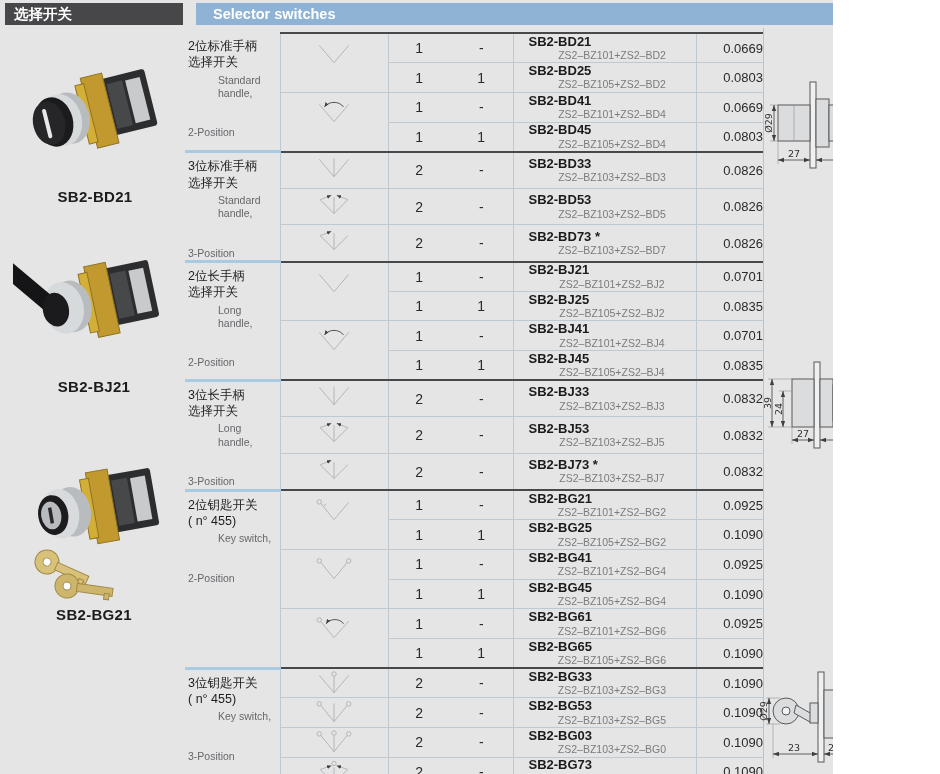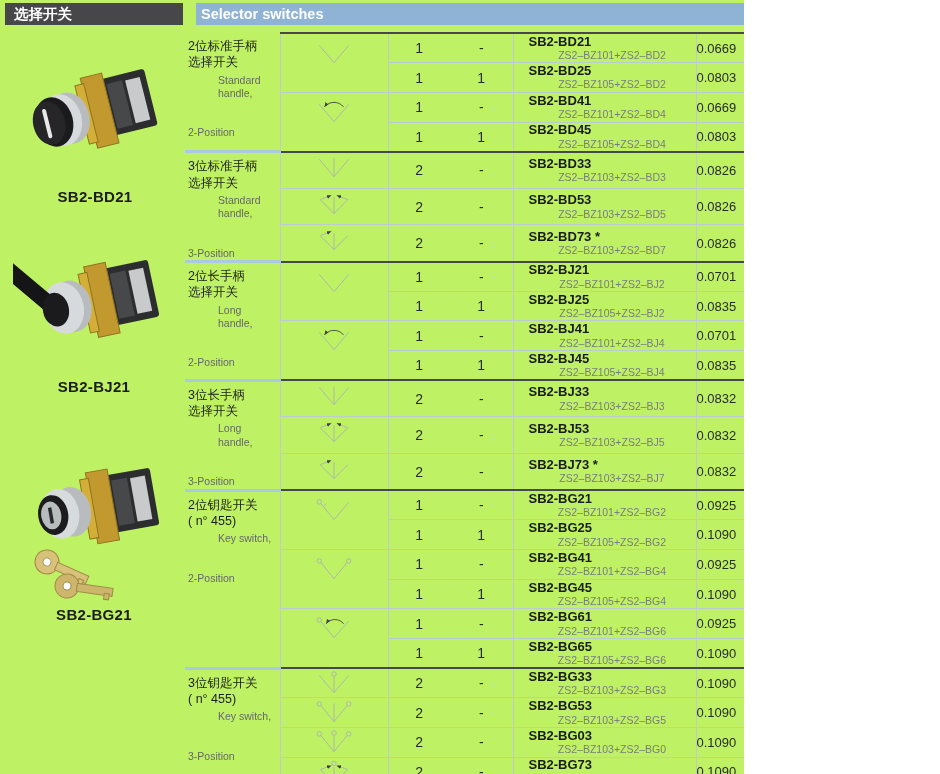--- a/index.html
+++ b/index.html
@@ -1,22 +1,22 @@
 <!DOCTYPE html>
 <html style="--hdr-dark: #47474a; --hdr-blue: #8eb3d5;"><head>
 <meta charset="utf-8">
 <style>
   html,body{margin:0;padding:0;background:#fff;}
-  .page{position:relative;width:744px;height:774px;background:#bef264;overflow:hidden;
+  .page{position:relative;width:833px;height:774px;background:#e5e5e5;overflow:hidden;
         font-family:"Liberation Sans","DejaVu Sans",sans-serif;color:#222;}
   
   .hdr-dark{position:absolute;left:5px;top:3px;width:178px;height:22px;background:var(--hdr-dark,#47474a);
             color:#fff;font-weight:bold;font-size:14.5px;line-height:22px;padding-left:9px;box-sizing:border-box;}
   .hdr-blue{position:absolute;left:196px;top:3px;width:744px;height:22px;background:var(--hdr-blue,#8eb3d5);
-            color:#fff;font-weight:bold;font-size:14.5px;line-height:22px;padding-left:5px;box-sizing:border-box;}
+            color:#fff;font-weight:bold;font-size:14.5px;line-height:22px;padding-left:17px;box-sizing:border-box;}
   
   .product{position:absolute;text-align:center;}
   .product svg.photo{display:block;margin:0 auto;}
   .plabel{font-weight:bold;font-size:15px;color:#1c1c1c;margin-top:2px;letter-spacing:.3px;}
   
   .tblwrap{position:absolute;left:185px;top:32px;width:578px;}
   table{border-collapse:collapse;table-layout:fixed;width:578px;}
   td{border:1px solid #bfc9d1;height:29.7px;padding:0;vertical-align:middle;box-sizing:border-box;}
   tbody tr:first-child td:not(.desc){border-top:2px solid #47484a;}
   tbody:last-child tr:last-child td{border-bottom:2px solid #47484a;}
@@ -25,21 +25,21 @@
   td.desc .en{font-size:10.5px;color:#66676a;line-height:1.28;margin-top:26px;}
   td.desc .en.first{margin-top:3px;margin-left:30px;}
   td.icon{vertical-align:top;text-align:center;}
   td.icon .posicon{width:66px;height:26px;display:block;margin:2px auto 0;}
   td.icon.span2 .posicon{margin-top:7px;}
   td.no,td.nc{text-align:center;font-size:14px;color:#2a2a2c;}
   td.no{border-right:0;} td.nc{border-left:0;}
   td.model{padding-left:15px;}
   td.model .name{font-weight:bold;font-size:13px;color:#1b1b1d;line-height:1.1;}
   td.model .sub{font-size:10.5px;color:#7a7b7e;line-height:1.1;margin-top:1px;text-align:center;}
-  td.weight{text-align:left;font-size:13px;color:#2a2a2c;border-right:0;}
+  td.weight{text-align:right;font-size:13px;color:#2a2a2c;border-right:0;}
   
   .vdiv{position:absolute;left:763px;top:28px;width:1px;height:746px;background:#b9c3cb;}
   
   svg.dwg{position:absolute;}
   .ol{fill:#dbdcdd;stroke:#58595b;stroke-width:1;}
   .pnl{fill:#f0f0f0;stroke:#58595b;stroke-width:1;}
   .dl{stroke:#3f3f41;stroke-width:.8;fill:none;}
   .xl{stroke:#909194;stroke-width:.6;fill:none;}
   text.dim{font-size:9.5px;fill:#2f2f31;text-anchor:middle;font-family:"DejaVu Sans",sans-serif;}
   .hiddefs{position:absolute;width:0;height:0;overflow:hidden;}

